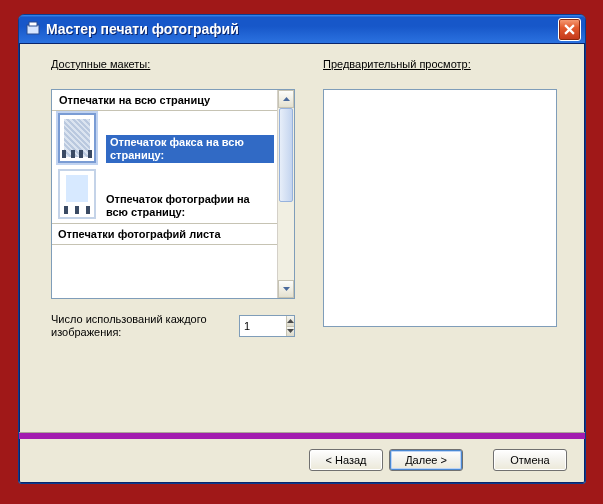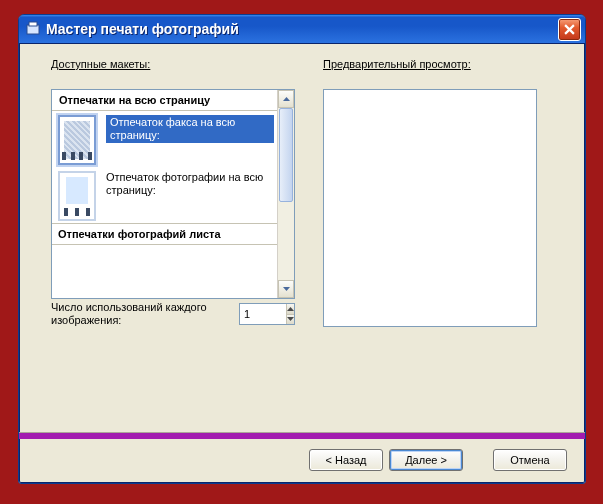--- a/index.html
+++ b/index.html
@@ -99,21 +99,21 @@
   }
   .columns {
     display: flex;
     gap: 28px;
   }
   .col {
     display: flex;
     flex-direction: column;
   }
   .col-left { width: 244px; }
-  .col-right { width: 214px; }
+  .col-right { width: 234px; }
   .col-label {
     color: #000;
     margin-bottom: 19px;
     text-decoration: underline;
   }
   .listbox-wrap {
     border: 1px solid #7f9db9;
     background: #fff;
     height: 208px;
     position: relative;
@@ -158,25 +158,26 @@
     padding: 4px 6px;
     border-bottom: 1px solid #c6c3b3;
     border-top: 1px solid #c6c3b3;
     color: #000;
     white-space: nowrap;
     overflow: hidden;
   }
   .group-header:first-child { border-top: none; padding-left: 7px; }
   .layout-item {
     display: flex;
-    align-items: flex-start;
+    align-items: flex-end;
     padding: 4px 4px 4px 6px;
     gap: 10px;
     height: 56px;
     box-sizing: border-box;
+    font-weight: bold;
   }
   .layout-item .thumb {
     width: 38px; height: 50px;
     background: #fff;
     border: 2px solid #c4d3e8;
     box-sizing: border-box;
     position: relative;
     flex-shrink: 0;
   }
   .layout-item.selected .thumb {
@@ -213,21 +214,21 @@
     padding: 1px 4px;
   }
   .preview {
     border: 1px solid #7f9db9;
     background: #fff;
     height: 236px;
   }
   .usage-row {
     display: flex;
     align-items: center;
-    margin-top: 2px;
+    margin-top: 14px;
     gap: 16px;
   }
   .usage-row .usage-label {
     color: #000;
     line-height: 13px;
     width: 180px;
   }
   .spinner {
     width: 54px; height: 20px;
     display: flex;

